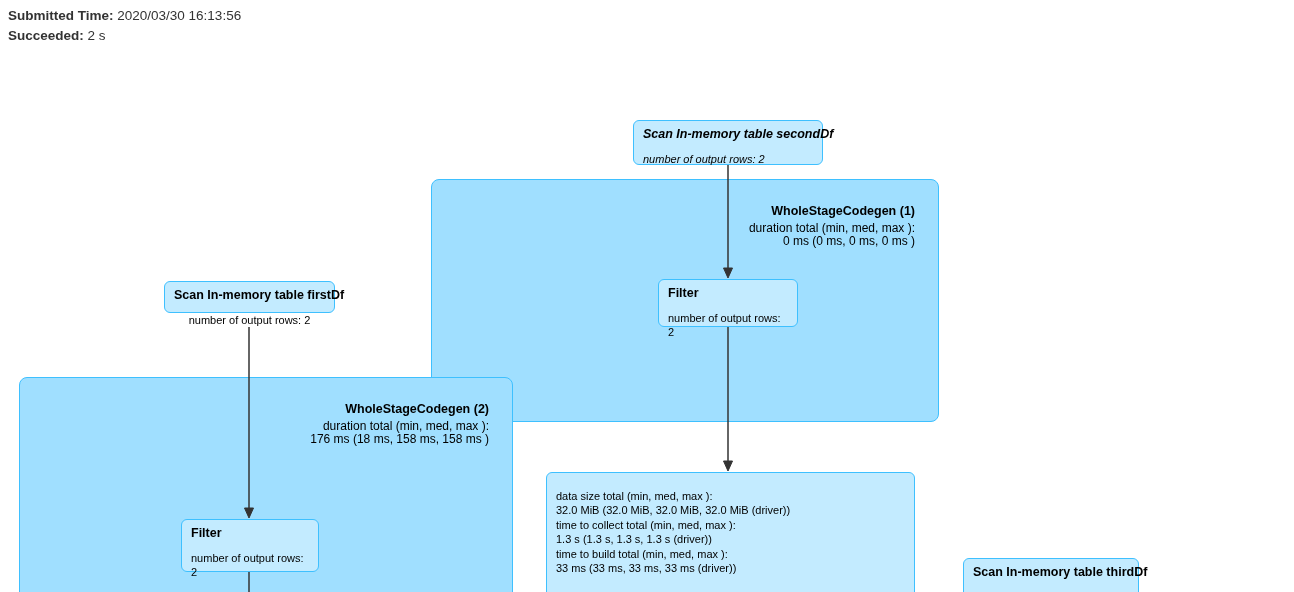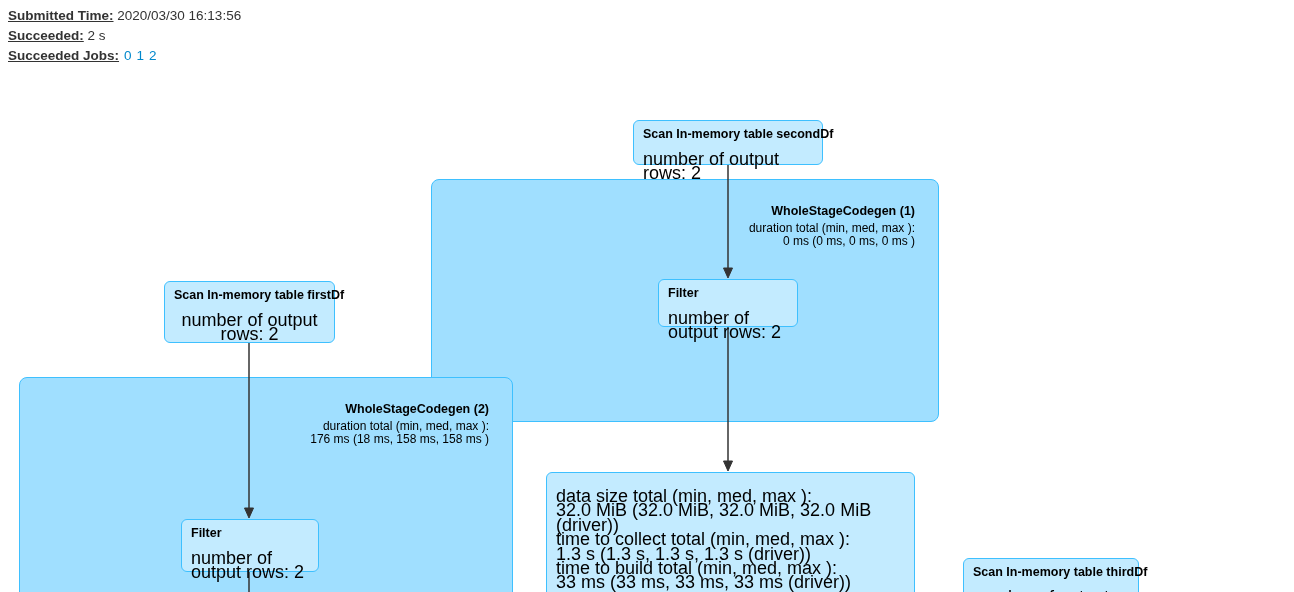--- a/index.html
+++ b/index.html
@@ -10,21 +10,21 @@
     height: 592px;
     overflow: hidden;
     font-family: "Liberation Sans", sans-serif;
     color: #333333;
     background: #ffffff;
   }
 
   
   .header { position: absolute; top: 6px; left: 8px; width: 900px; }
   .header-line { font-size: 13.5px; line-height: 20px; color: #333333; white-space: nowrap; }
-  .header-line b { font-weight: bold; text-decoration: underline; }
+  .header-line b { font-weight: bold; }
   .job-link { color: #0088cc; text-decoration: none; margin-left: 5px; cursor: pointer; }
   .checkbox-row { margin-top: 11px; font-size: 13.2px; line-height: 16px; display: flex; align-items: center; }
   .checkbox-row input { width: 12px; height: 12px; margin: 0 6px 0 0; }
 
   
   .graph { position: absolute; top: 0; left: 0; width: 1294px; height: 592px; }
 
   .cluster {
     position: absolute;
     background: #A0DFFF;
@@ -45,21 +45,21 @@
   .node {
     position: absolute;
     background: #C3EBFF;
     border: 1px solid #3EC0FF;
     border-radius: 6px;
     padding: 6px 9px;
     z-index: 3;
     color: #000000;
   }
   .node-title { font-weight: bold; font-size: 12.5px; line-height: 15px; white-space: nowrap; }
-  .node-metrics { margin-top: 10px; font-size: 18px; line-height: 14.4px; white-space: pre-line; }
+  .node-metrics { margin-top: 10px; font-size: 11px; line-height: 14.4px; white-space: pre-line; }
 
   svg.edges {
     position: absolute;
     top: 0; left: 0;
     width: 1294px; height: 592px;
     z-index: 2;
     pointer-events: none;
   }
   svg.edges line { stroke: #333333; stroke-width: 1.5; }
   svg.edges polygon { fill: #333333; stroke: #333333; }
@@ -70,23 +70,20 @@
 <div id="stage">
 
   <div class="header">
     <div class="header-line">
       <b>Submitted Time:</b>
       <span>2020/03/30 16:13:56</span>
     </div>
     <div class="header-line">
       <b>Succeeded:</b>
       <span>2 s</span>
-    </div>
-    <div class="header-line">
-      <b>Succeeded Jobs:</b><a class="job-link" href="#">0</a><a class="job-link" href="#">1</a><a class="job-link" href="#">2</a>
     </div>
   </div>
 
   <div class="graph">
 
     <div class="cluster" style="left:431px; top:179px; width:508px; height:243px;">
       <div class="cluster-label">
         <div class="cluster-title">WholeStageCodegen (1)</div>
         <div class="cluster-metrics">duration total (min, med, max ):
 0 ms (0 ms, 0 ms, 0 ms )</div>
@@ -115,31 +112,31 @@
         <polygon points="249,518 244.5,508 253.5,508"></polygon>
       </g>
       <g>
         <line x1="249" y1="572" x2="249" y2="592"></line>
       </g>
       <g>
         <line x1="1051" y1="571" x2="1051" y2="592"></line>
       </g>
     </svg>
 
-    <div class="node" style="left:633px; top:120px; width:190px; height:45px;">
+    <div class="node" style="left:633px; top:120px; width:190px; height:45px;font-style:italic;">
       <div class="node-title">Scan In-memory table secondDf</div>
       <div class="node-metrics">number of output rows: 2</div>
     </div>
 
     <div class="node" style="left:658px; top:279px; width:140px; height:48px;">
       <div class="node-title">Filter</div>
       <div class="node-metrics">number of output rows: 2</div>
     </div>
 
-    <div class="node" style="left:164px; top:281px; width:171px; height:62px;text-align:center;">
+    <div class="node" style="left:164px; top:281px; width:171px; height:32px;text-align:center;">
       <div class="node-title">Scan In-memory table firstDf</div>
       <div class="node-metrics">number of output rows: 2</div>
     </div>
 
     <div class="node" style="left:181px; top:519px; width:138px; height:53px;">
       <div class="node-title">Filter</div>
       <div class="node-metrics">number of output rows: 2</div>
     </div>
 
     <div class="node" style="left:546px; top:472px; width:369px; height:140px;">

